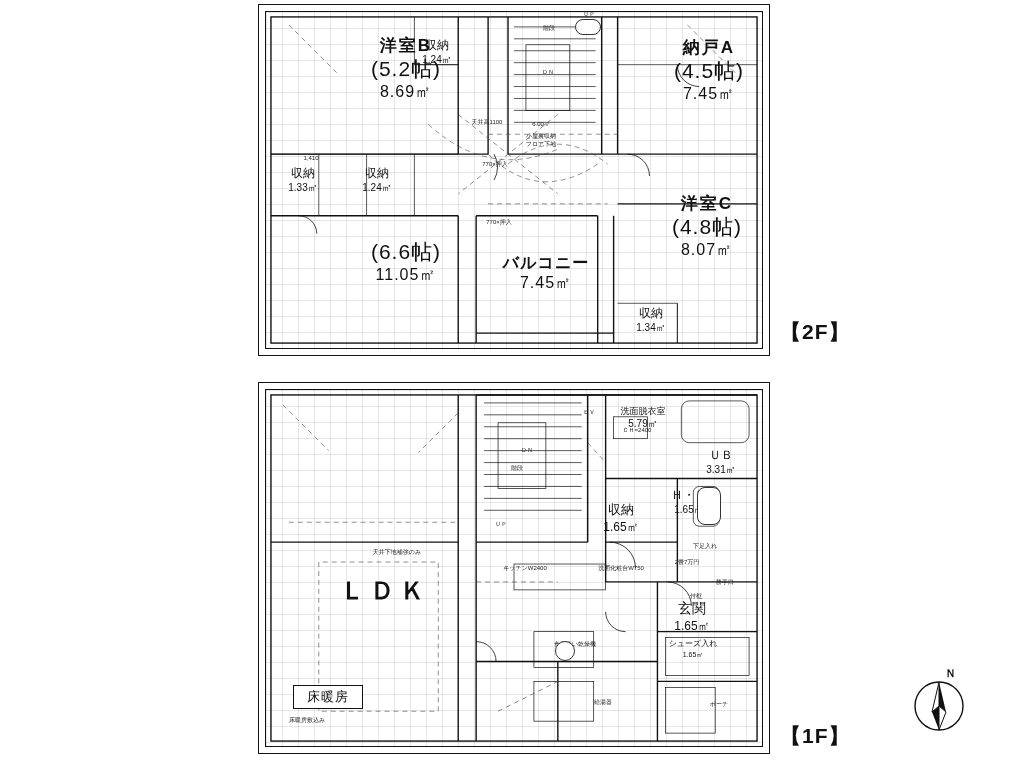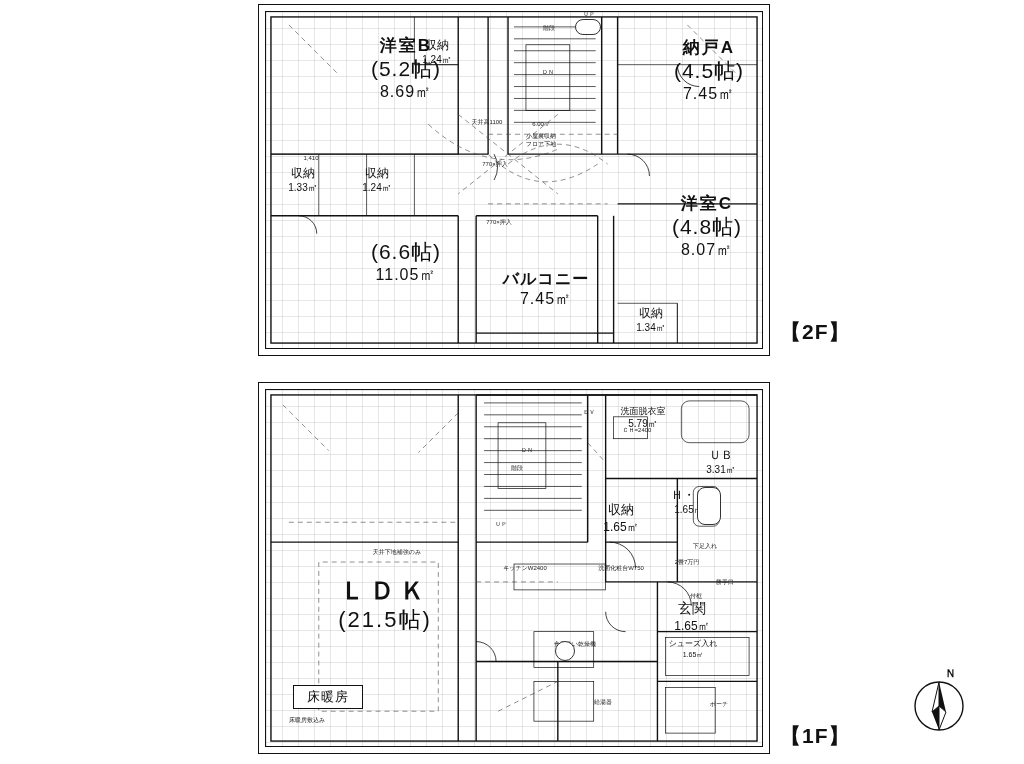--- a/index.html
+++ b/index.html
@@ -242,21 +242,21 @@
     <div class="jo">(6.6帖)</div>
     <div class="sq">11.05㎡</div>
   </div>
 
   <div class="room" style="left:378px; top:188px; width:140px;">
     <div class="nm">洋室C</div>
     <div class="jo">(4.8帖)</div>
     <div class="sq">8.07㎡</div>
   </div>
 
-  <div class="room" style="left:212px; top:264px; width:150px;">
+  <div class="room" style="left:212px; top:248px; width:150px;">
     <div class="nm" style="letter-spacing:1px; font-size:16px;">バルコニー</div>
     <div class="sq">7.45㎡</div>
   </div>
 
   <div class="mini" style="left:152px; top:32px; width:52px;">
     <div class="t">収納</div>
     <div class="v">1.24㎡</div>
   </div>
   <div class="mini" style="left:18px; top:160px; width:52px;">
     <div class="t">収納</div>
@@ -345,21 +345,20 @@
     <g stroke="#111" fill="none" stroke-width="0.8">
       <path d="M352 160 A 26 26 0 0 1 378 186"></path>
       <path d="M410 200 A 24 24 0 0 1 434 224"></path>
       <path d="M348 230 A 20 20 0 0 0 368 250"></path>
       <path d="M218 260 A 20 20 0 0 1 238 280"></path>
     </g>
   </svg>
 
   <div class="room big" style="left:36px; top:192px; width:180px;">
     <div class="nm">ＬＤＫ</div>
-    <div class="jo">(21.5帖)</div>
   </div>
 
   <div class="mini" style="left:398px; top:216px; width:70px;">
     <div class="t" style="font-size:14px;">玄関</div>
     <div class="v" style="font-size:12px;">1.65㎡</div>
   </div>
 
   <div class="mini" style="left:427px; top:64px; width:70px;">
     <div class="t" style="font-size:12px;">ＵＢ</div>
     <div class="v">3.31㎡</div>

